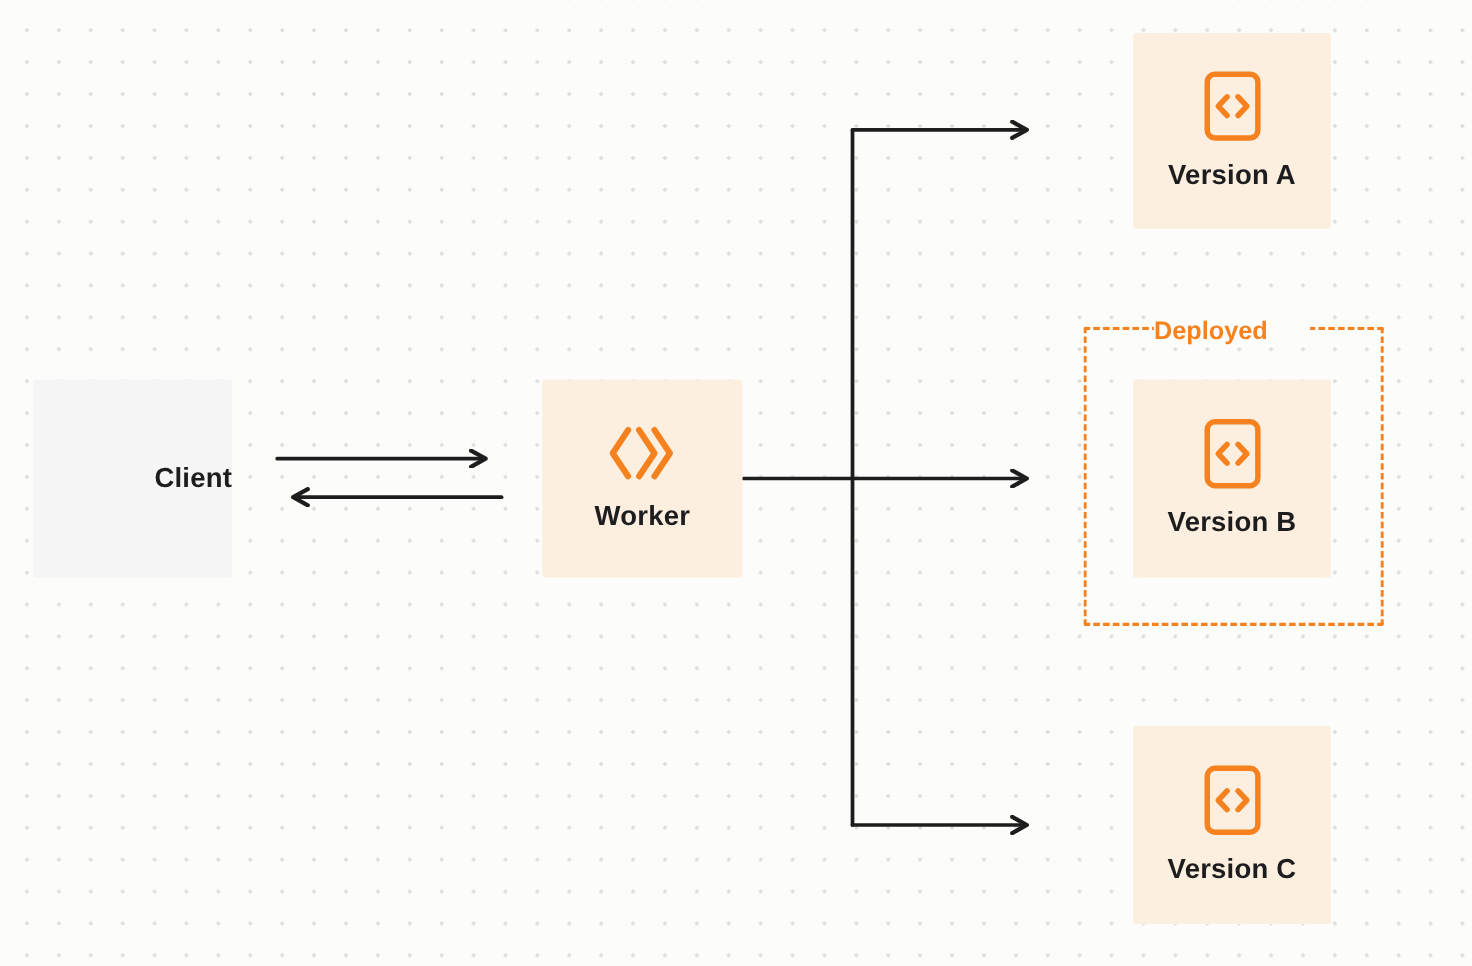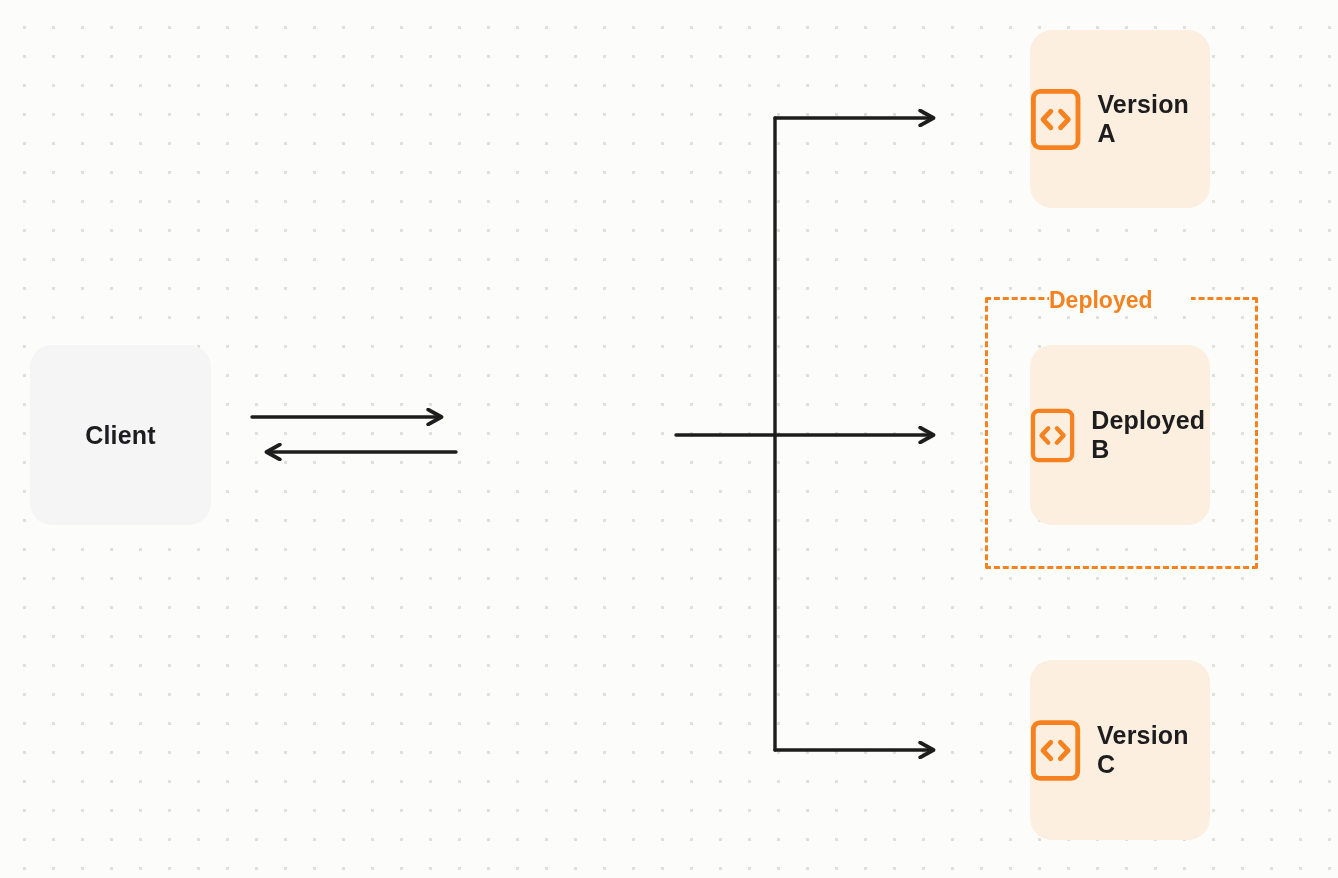--- a/index.html
+++ b/index.html
@@ -42,35 +42,36 @@
   }
   #arrowhead path{
     fill:none;
     stroke:var(--arrow);
     stroke-width:2.6;
     stroke-linecap:round;
     stroke-linejoin:round;
   }
   .node{
     position:absolute;
-    border-radius:22px;
+    border-radius:3px;
     display:flex;
-    flex-direction:row;
+    flex-direction:column;
     align-items:center;
     justify-content:center;
   }
   .node-label{
     font-weight:700;
     font-size:25px;
     color:var(--text);
     letter-spacing:.2px;
   }
   .client{
     left:30px;top:345px;width:181px;height:180px;
     background:var(--client-gray);
+    align-items:flex-end;
   }
   .worker{
     left:493px;top:345px;width:182px;height:180px;
     background:var(--node-cream);
     gap:17px;
   }
   .version{
     left:1030px;width:180px;height:180px;
     background:var(--node-cream);
     gap:16px;
@@ -129,41 +130,49 @@
     <path d="M775 118 V750"></path>
     <path d="M775 118 H932" marker-end="url(#arrowhead)"></path>
     <path d="M676 435 H932" marker-end="url(#arrowhead)"></path>
     <path d="M775 750 H932" marker-end="url(#arrowhead)"></path>
   </svg>
 
   <div class="node client">
     <div class="node-label">Client</div>
   </div>
 
+  <div class="node worker">
+    <svg class="icon-svg" width="68" height="52" viewBox="0 0 68 52">
+      <path d="M21 5 L7 26 L21 47" stroke-width="5.6"></path>
+      <path d="M31 5 L45 26 L31 47" stroke-width="5.6"></path>
+      <path d="M45 5 L59 26 L45 47" stroke-width="5.6"></path>
+    </svg>
+    <div class="node-label">Worker</div>
+  </div>
 
 
   <div class="deployed-box"></div>
   <div class="deployed-label">Deployed</div>
 
   <div class="node version version-a">
     <svg class="icon-svg" width="53" height="65" viewBox="0 0 53 65">
       <rect x="3.5" y="3.5" width="46" height="58" rx="7" stroke-width="5"></rect>
       <path d="M21.5 24 L13.5 32.5 L21.5 41" stroke-width="5"></path>
       <path d="M31.5 24 L39.5 32.5 L31.5 41" stroke-width="5"></path>
     </svg>
     <div class="node-label">Version A</div>
   </div>
 
   <div class="node version version-b">
     <svg class="icon-svg" width="53" height="65" viewBox="0 0 53 65">
       <rect x="3.5" y="3.5" width="46" height="58" rx="7" stroke-width="5"></rect>
       <path d="M21.5 24 L13.5 32.5 L21.5 41" stroke-width="5"></path>
       <path d="M31.5 24 L39.5 32.5 L31.5 41" stroke-width="5"></path>
     </svg>
-    <div class="node-label">Deployed B</div>
+    <div class="node-label">Version B</div>
   </div>
 
   <div class="node version version-c">
     <svg class="icon-svg" width="53" height="65" viewBox="0 0 53 65">
       <rect x="3.5" y="3.5" width="46" height="58" rx="7" stroke-width="5"></rect>
       <path d="M21.5 24 L13.5 32.5 L21.5 41" stroke-width="5"></path>
       <path d="M31.5 24 L39.5 32.5 L31.5 41" stroke-width="5"></path>
     </svg>
     <div class="node-label">Version C</div>
   </div>

